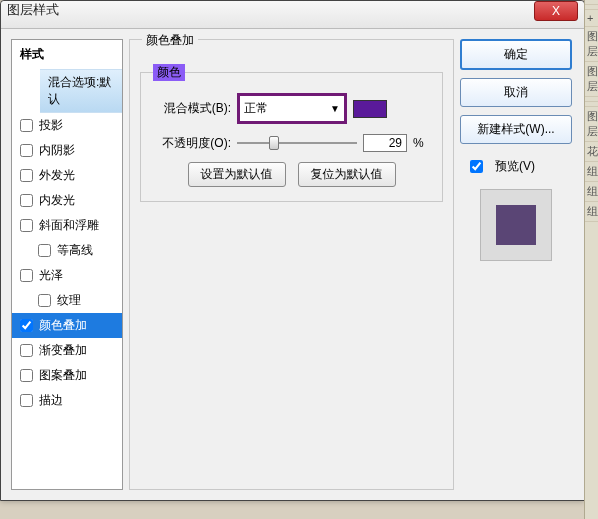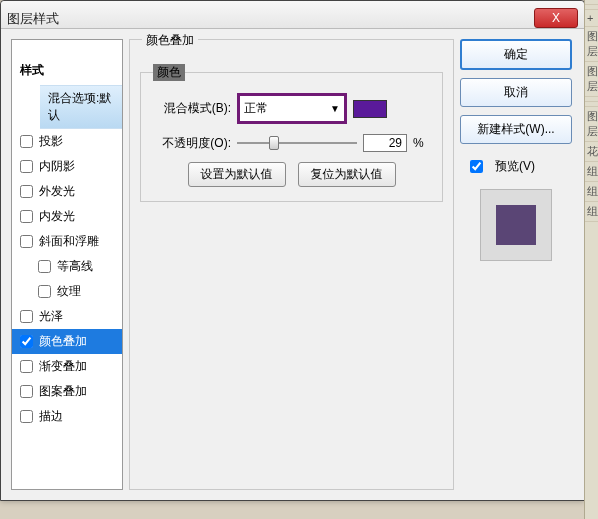--- a/index.html
+++ b/index.html
@@ -1,32 +1,32 @@
 <!DOCTYPE html>
 <html><head>
 <meta charset="utf-8">
 <style>
   * { box-sizing: border-box; margin: 0; padding: 0; font-family: "Microsoft YaHei", SimSun, sans-serif; font-size: 12px; }
   body { background: #d8d0c0; width: 598px; height: 519px; overflow: hidden; position: relative; }
   .window { position: absolute; left: 0; top: 0; width: 585px; height: 501px; background: #f0f0f0; border: 1px solid #444; border-radius: 4px 4px 0 0; box-shadow: 0 0 6px rgba(0,0,0,.3);}
-  .titlebar { height: 28px; background: linear-gradient(#f8f8f8,#e6e6e6); border-bottom: 1px solid #bbb; display: flex; align-items: flex-end; padding: 0 6px; border-radius: 4px 4px 0 0; }
+  .titlebar { height: 28px; background: linear-gradient(#f8f8f8,#e6e6e6); border-bottom: 1px solid #bbb; display: flex; align-items: flex-start; padding: 0 6px; border-radius: 4px 4px 0 0; }
   .titlebar .title { flex:1; color:#222; font-size:13px; }
   .titlebar .close { width: 44px; height: 20px; background: linear-gradient(#e26262,#c92a2a); color:#fff; border:1px solid #8c1a1a; border-radius:3px; display:flex; align-items:center; justify-content:center; font-size:12px; cursor:pointer;}
   .content { position:absolute; left:6px; top:34px; right:6px; bottom:6px; background:#f0f0f0; display:flex; }
   .left-panel { width:112px; border:1px solid #999; background:#fff; margin:4px 0 4px 4px; display:flex; flex-direction:column; }
-  .left-panel .hd { padding:6px 8px; font-weight:bold;margin-top:16px; }
+  .left-panel .hd { padding:6px 8px; font-weight:bold; }
   .left-panel .blend-default { padding:4px 8px; background: linear-gradient(#dfeffc,#b9d9f2); border-top:1px solid #c9dff2; border-bottom:1px solid #c9dff2;margin-left:28px; }
   .style-item { display:flex; align-items:center; padding:4px 8px; gap:6px; cursor:pointer; }
   .style-item.indent { padding-left: 26px; }
   .style-item input { margin:0; }
   .style-item.selected { background:#1e7be0; color:#fff; }
   .center { flex:1; margin:4px 6px; border:1px solid #c8c8c8; background:#f0f0f0; padding:10px 10px; position:relative; }
   .center-title { position:absolute; left:12px; top:-8px; background:#f0f0f0; padding:0 4px; }
   fieldset.inner { border:1px solid #c8c8c8; margin-top:14px; padding:12px 12px 14px 12px; }
-  fieldset.inner legend { padding:0 4px; background:#737373; }
+  fieldset.inner legend { padding:0 4px; background:#8b5cf6; }
   .row { display:flex; align-items:center; gap:6px; margin-bottom:10px; }
   .label { width:78px; text-align:right; }
   .select { width:110px; height:31px; border:3px solid #701a75; background:#fff; display:flex; align-items:center; justify-content:space-between; padding:0 4px; cursor:pointer;}
   .select .caret { font-size:10px; }
   .swatch { width:34px; height:18px; background:#5a1a9a; border:1px solid #333; cursor:pointer;}
   .slider { position:relative; width:120px; height:18px; }
   .slider .track { position:absolute; left:0; right:0; top:8px; height:2px; background:#999; }
   .slider .thumb { position:absolute; top:2px; width:10px; height:14px; background:linear-gradient(#fff,#cfcfcf); border:1px solid #777; border-radius:2px; }
   .numbox { width:44px; height:18px; border:1px solid #7a7a7a; background:#fff; text-align:right; padding:1px 4px;}
   .btn-small { border:1px solid #8a8a8a; background:linear-gradient(#fdfdfd,#e6e6e6); padding:3px 12px; border-radius:3px; cursor:pointer;}
@@ -75,27 +75,27 @@
             <span>内发光</span>
           </div>
           <div class="style-item">
             <input type="checkbox" style="">
             <span>斜面和浮雕</span>
           </div>
           <div class="style-item indent">
             <input type="checkbox" style="">
             <span>等高线</span>
           </div>
+          <div class="style-item">
+            <input type="checkbox" style="">
+            <span>光泽</span>
+          </div>
           <div class="style-item indent">
             <input type="checkbox" style="">
             <span>纹理</span>
-          </div>
-          <div class="style-item">
-            <input type="checkbox" style="">
-            <span>光泽</span>
           </div>
           <div class="style-item selected">
             <input type="checkbox" checked="" style="">
             <span>颜色叠加</span>
           </div>
           <div class="style-item">
             <input type="checkbox" style="">
             <span>渐变叠加</span>
           </div>
           <div class="style-item">

